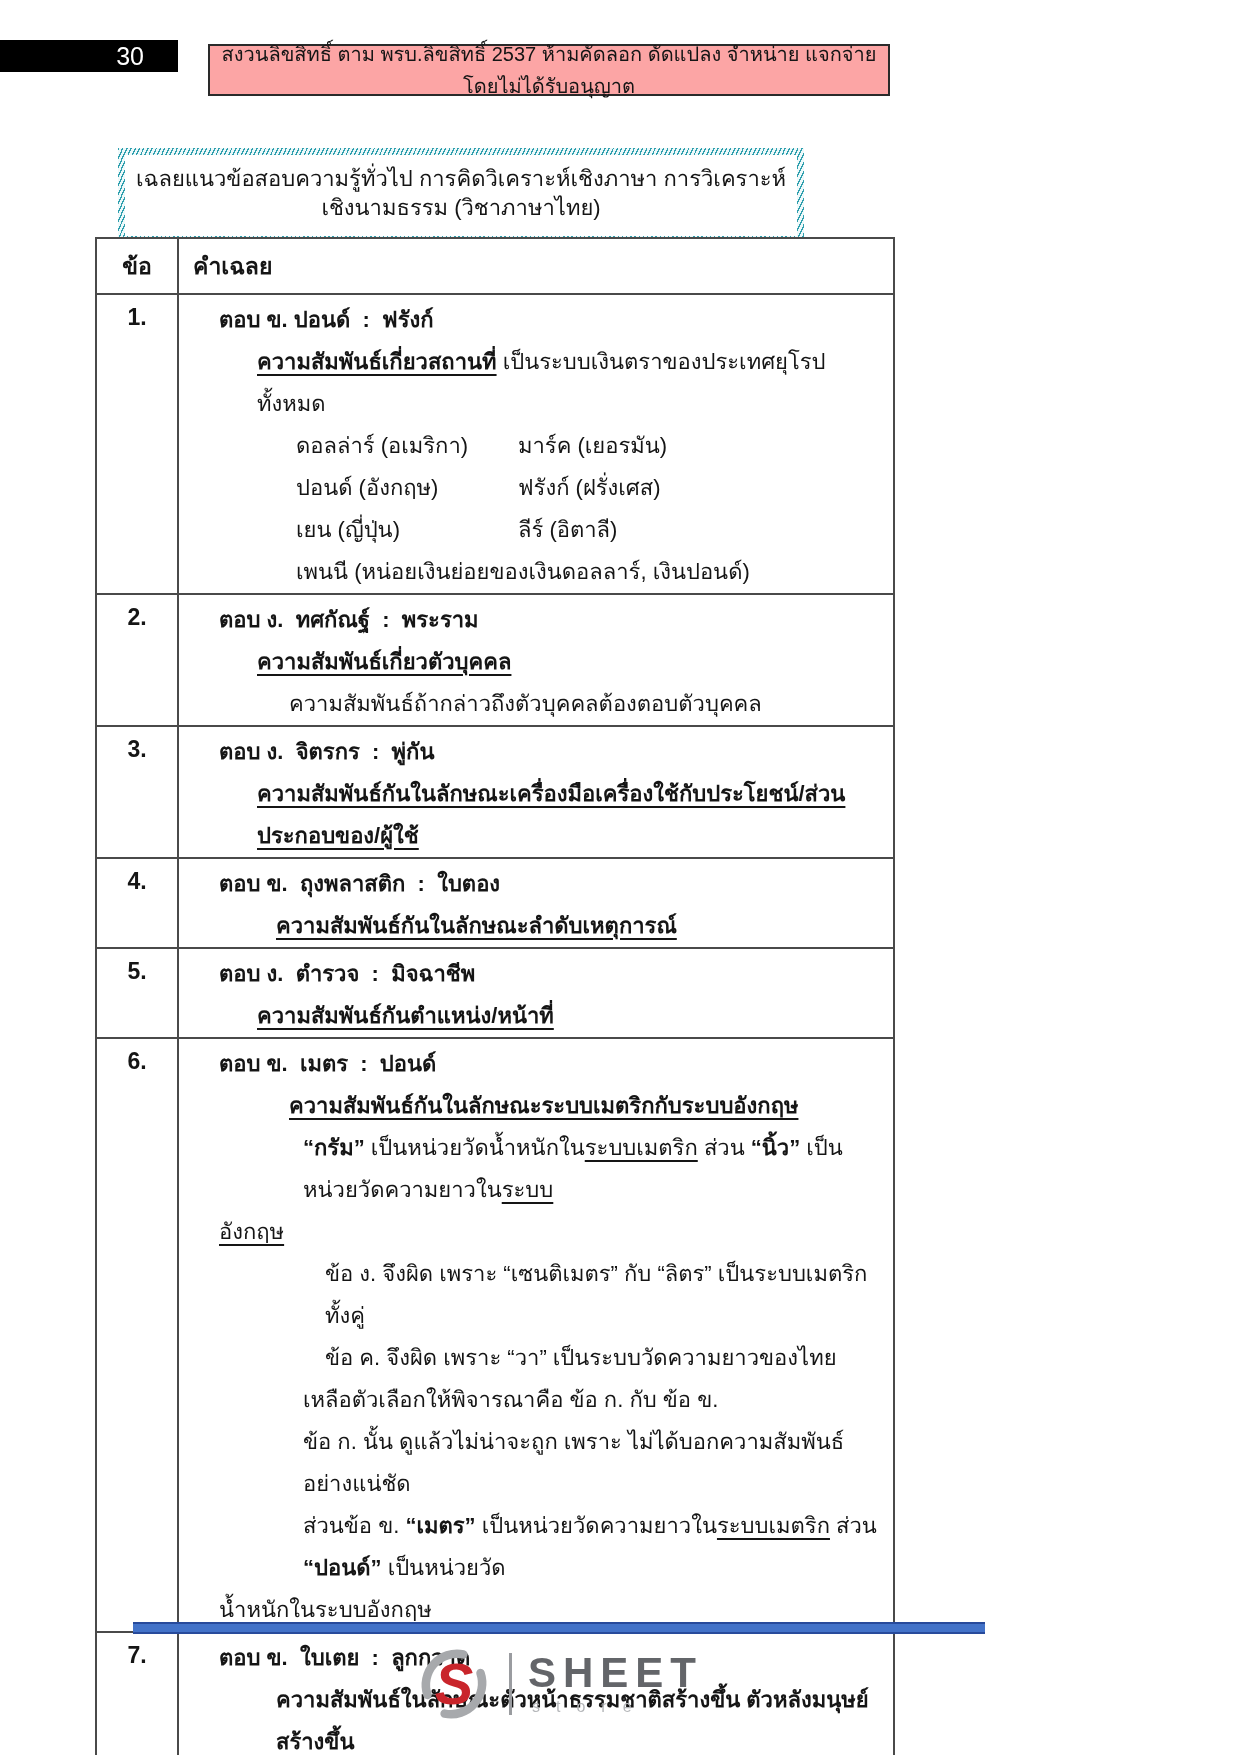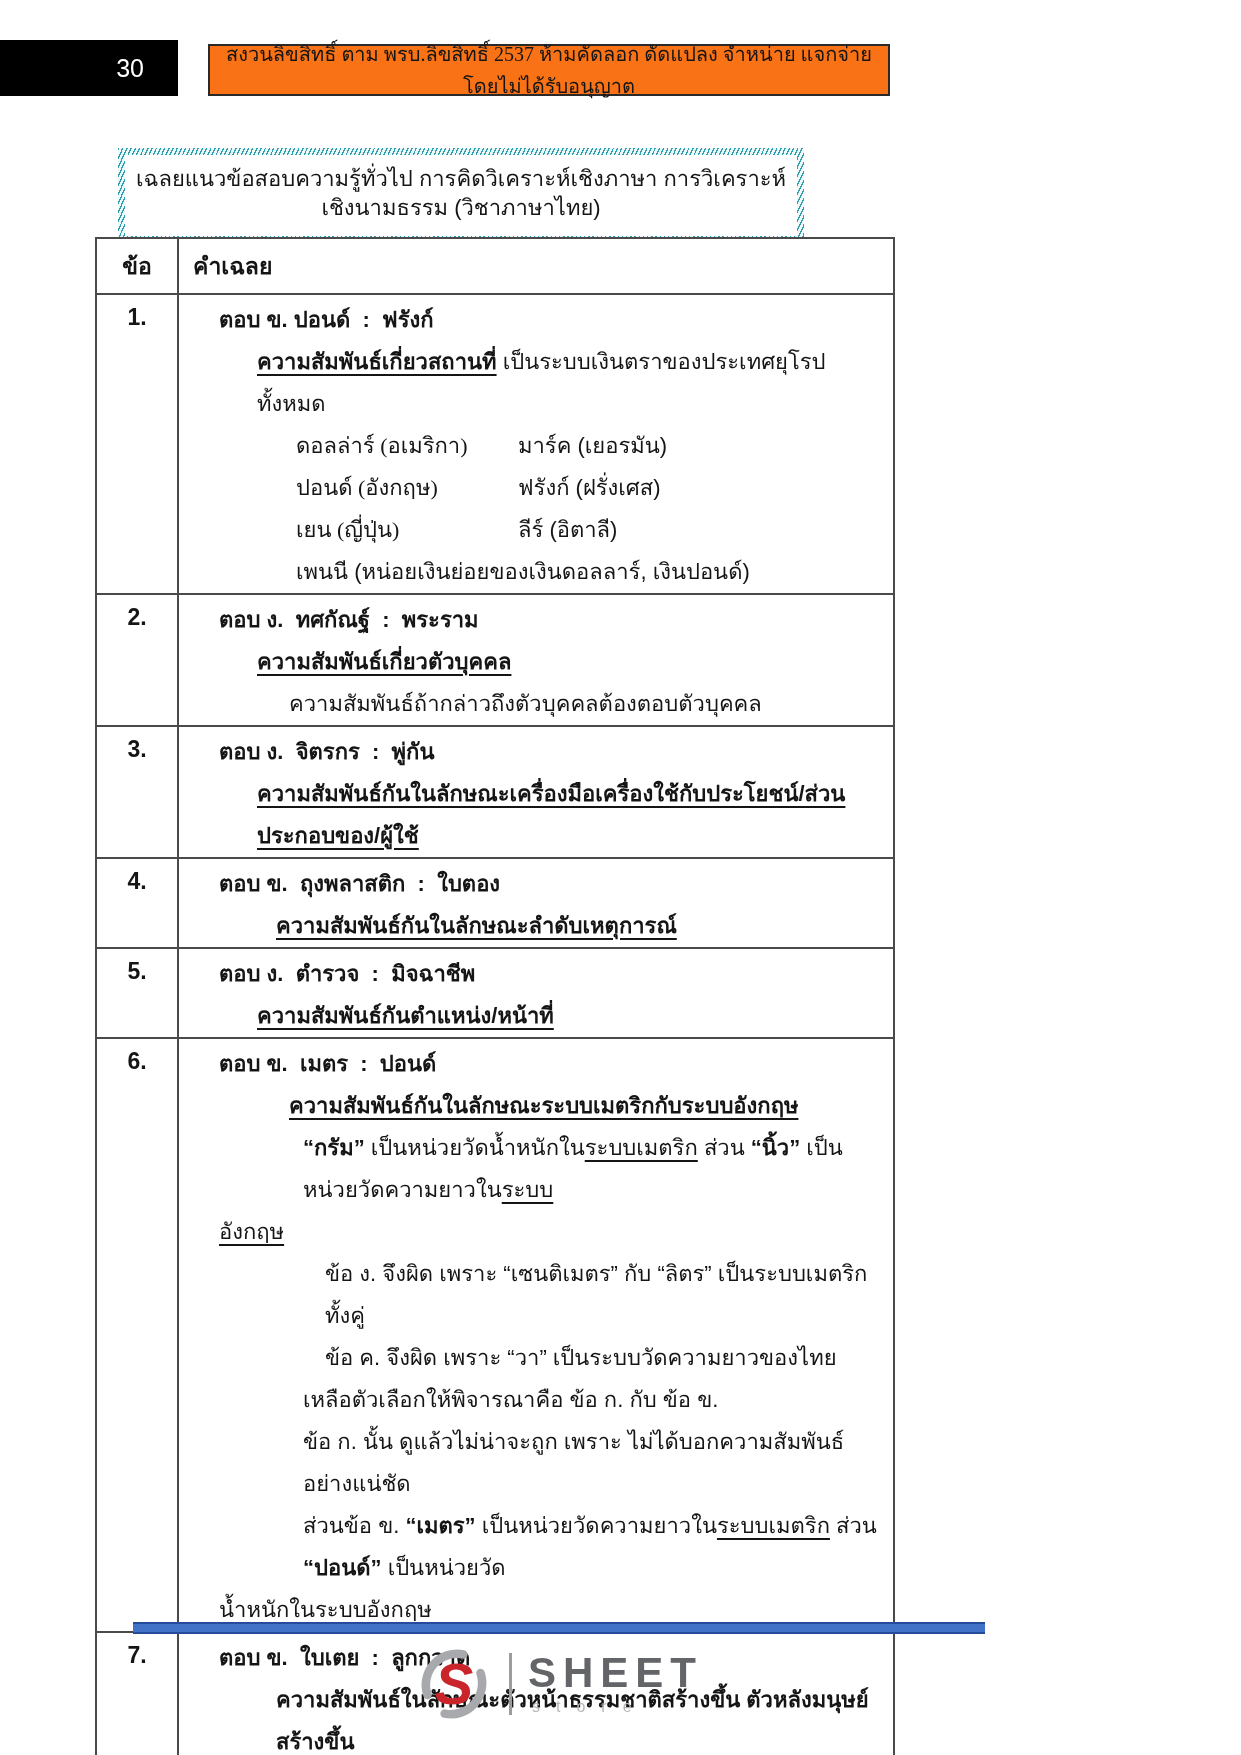--- a/index.html
+++ b/index.html
@@ -11,40 +11,39 @@
     background: #ffffff;
     font-family: "Liberation Sans", sans-serif;
     color: #151515;
     overflow: hidden;
   }
 
   
   .pagenum-box {
     position: absolute;
     left: 0; top: 40px;
-    width: 178px; height: 56px;
+    width: 178px; height: 32px;
     background: #000000;
     color: #ffffff;
     display: flex; align-items: center; justify-content: flex-end;
     padding-right: 34px;
     font-size: 25px;
   }
 
   
   .copyright-box {
     position: absolute;
     left: 208px; top: 44px;
     width: 682px; height: 52px;
     border: 2px solid #2a2a2a;
     display: flex; align-items: center; justify-content: center;
     text-align: center;
     font-size: 20px;
     padding: 0 10px;
-    background: #f97316;
-    font-family: Liberation Serif, serif;
+    background: #fca5a5;
   }
 
   
   .title-banner {
     position: absolute;
     left: 118px; top: 148px;
     width: 686px;
     padding: 7px;
     background: repeating-linear-gradient(115deg, #2f9fae 0 1.3px, #eef9fa 1.3px 3.8px);
   }
@@ -83,21 +82,21 @@
     font-weight: bold;
     font-size: 23px;
     padding-top: 9px;
   }
   .cell.content { padding: 4px 14px 0 14px; margin-left: 26px; }
   .row:last-child .cell.content { padding-bottom: 42px; }
 
   .line { line-height: 42px; white-space: pre-wrap; }
   .line .b { font-weight: bold; }
   .line .u { text-decoration: underline; text-underline-offset: 5px; }
-  .line .col { display: inline-block; min-width: 222px; font-family: Liberation Serif, serif; }
+  .line .col { display: inline-block; min-width: 222px; }
   .line.answer { margin-left: 0; }
   .line.head   { margin-left: 38px; }
   .line.head2  { margin-left: 57px; }
   .line.sub    { margin-left: 70px; }
   .line.list   { margin-left: 77px; }
   .line.para   { margin-left: 84px; }
   .line.para2  { margin-left: 106px; }
   .line.cont   { margin-left: 0; }
 
   

